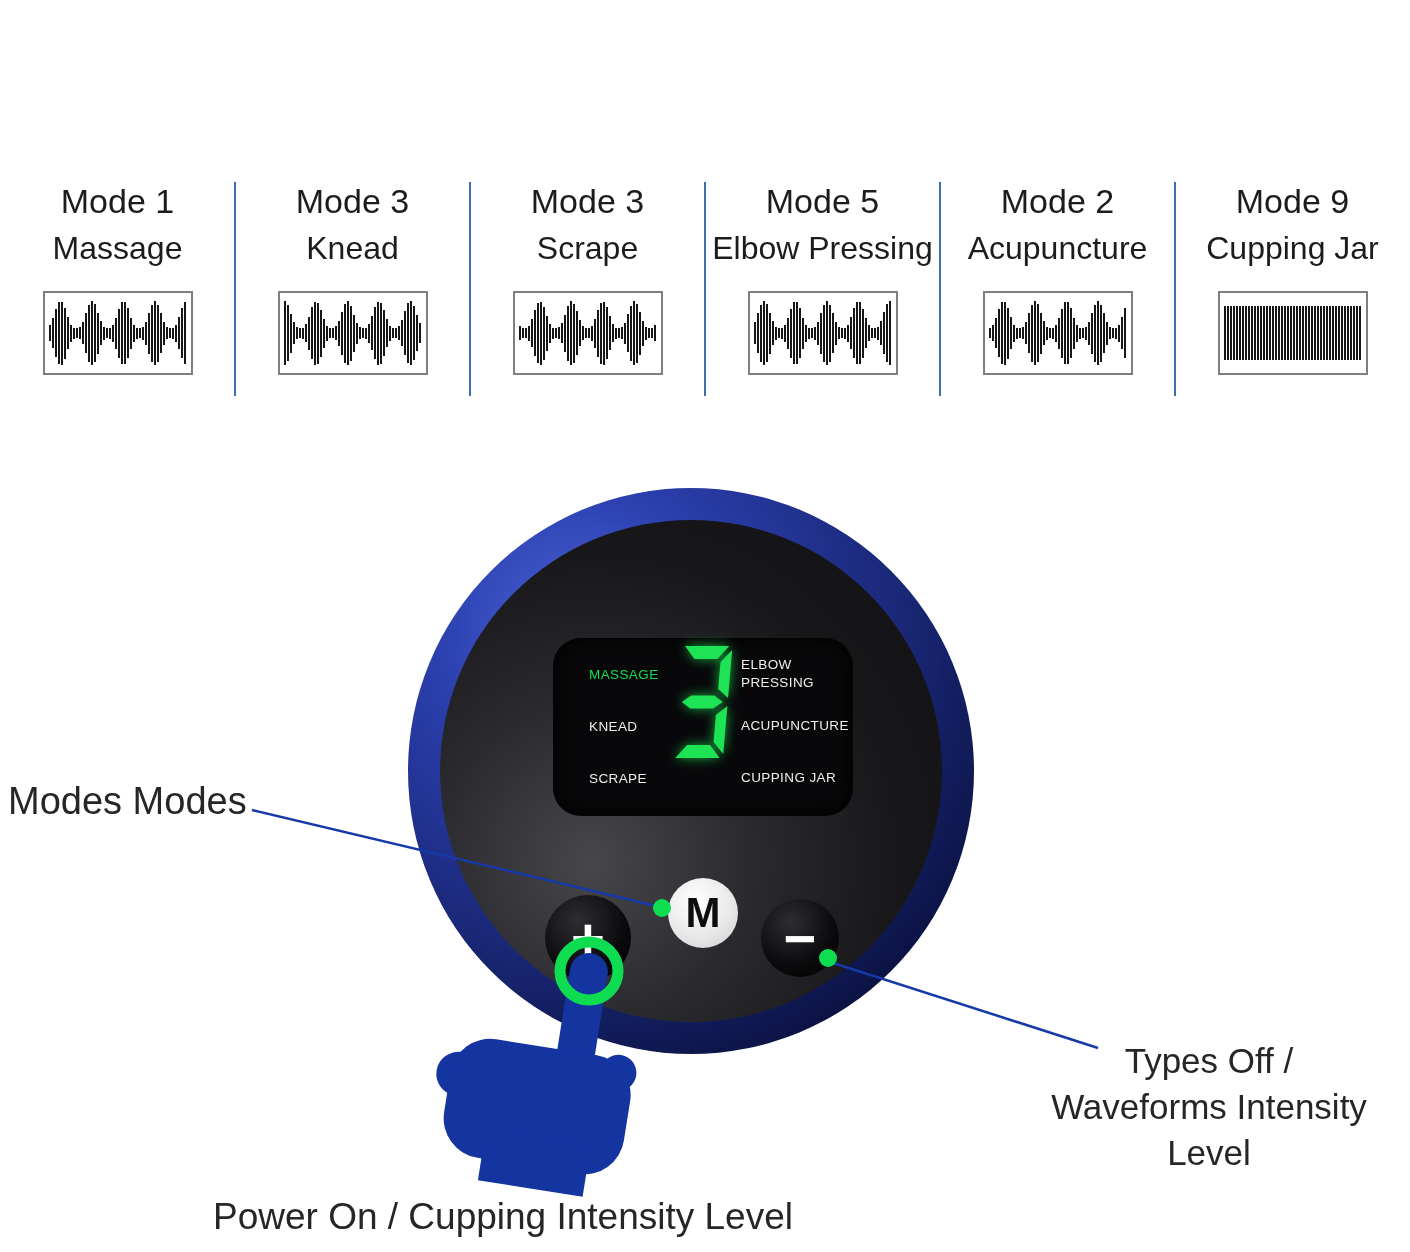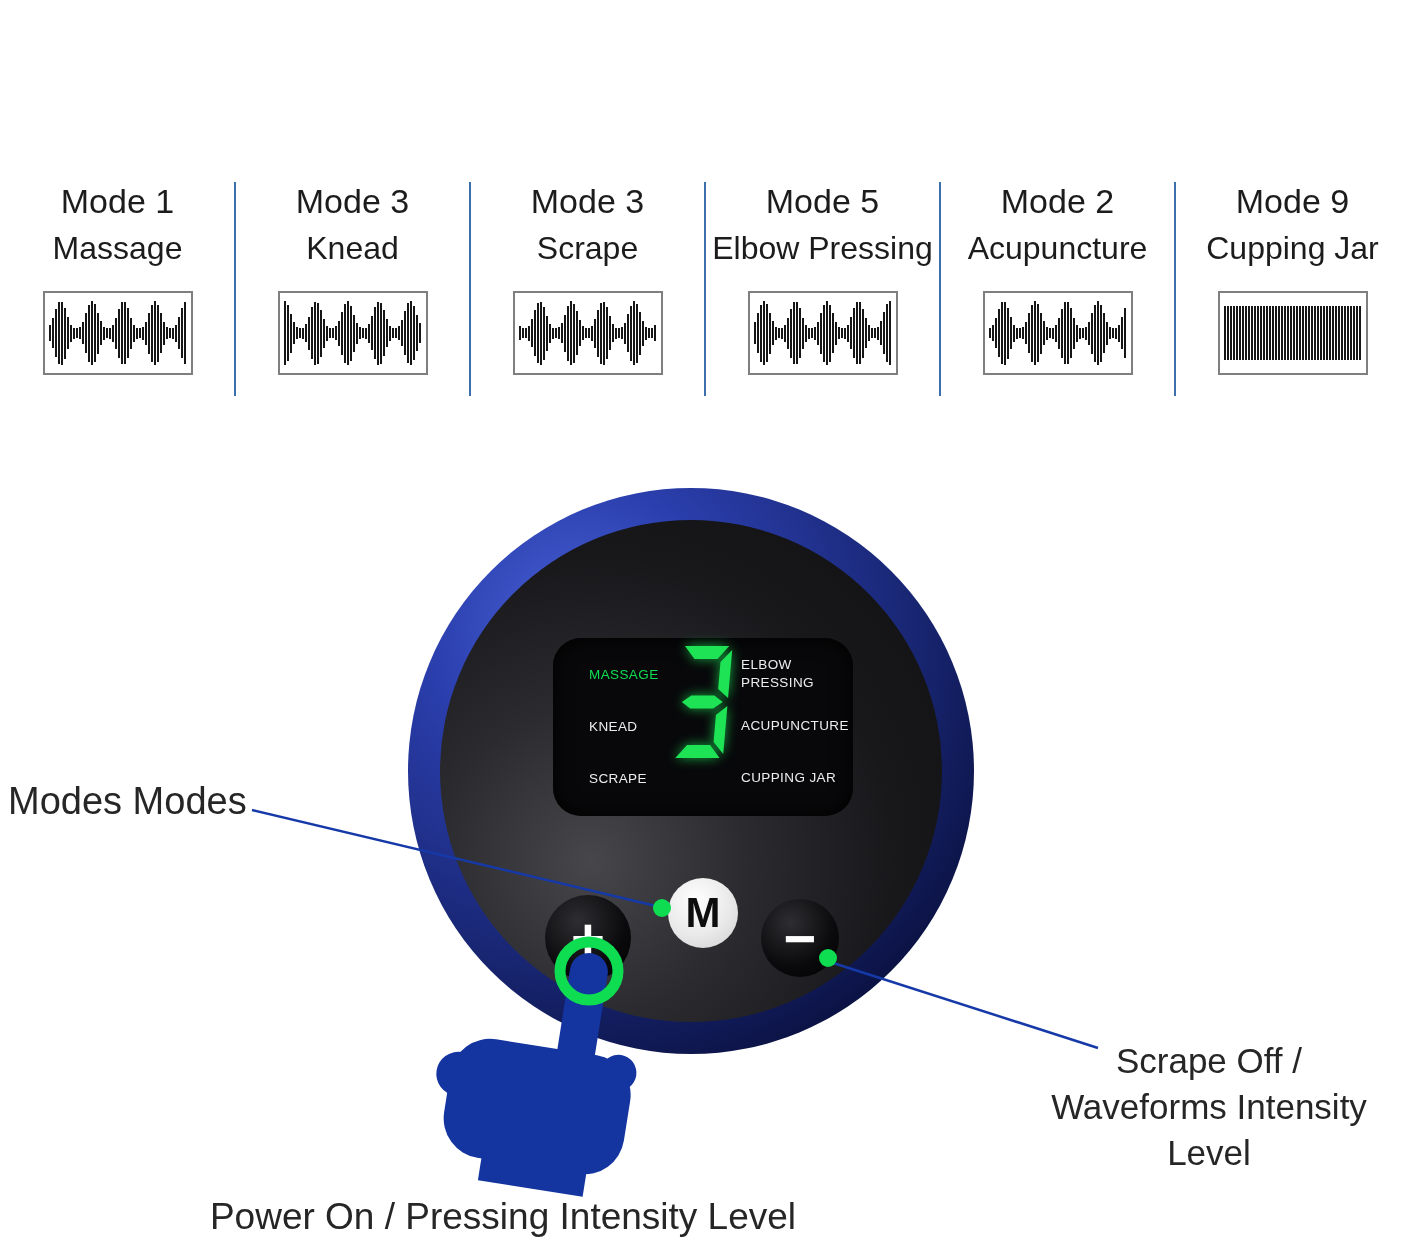--- a/index.html
+++ b/index.html
@@ -435,24 +435,24 @@
       <rect x="132" y="10" width="38" height="128" rx="19"></rect>
       <circle cx="38" cy="150" r="22"></circle>
       <circle cx="196" cy="124" r="18"></circle>
       <rect x="30" y="110" width="182" height="120" rx="40"></rect>
       <rect x="74" y="200" width="106" height="52"></rect>
     </g>
   </svg>
 
   <div class="switch-modes">Modes Modes</div>
   <div class="power-off">
-    <div>Scrape Off /</div>
+    <div>Types Off /</div>
     <div>Waveforms Intensity Level</div>
   </div>
-  <div class="power-on">Power On / Pressing Intensity Level</div>
+  <div class="power-on">Power On / Cupping Intensity Level</div>
 
   <svg class="overlay" viewBox="0 0 1410 1252">
     <line x1="252" y1="810" x2="656" y2="906"></line>
     <line x1="830" y1="962" x2="1098" y2="1048"></line>
     <circle class="dot" cx="662" cy="908" r="9"></circle>
     <circle class="dot" cx="828" cy="958" r="9"></circle>
     <circle class="ring" cx="589" cy="971" r="29"></circle>
   </svg>
 
 </div>

